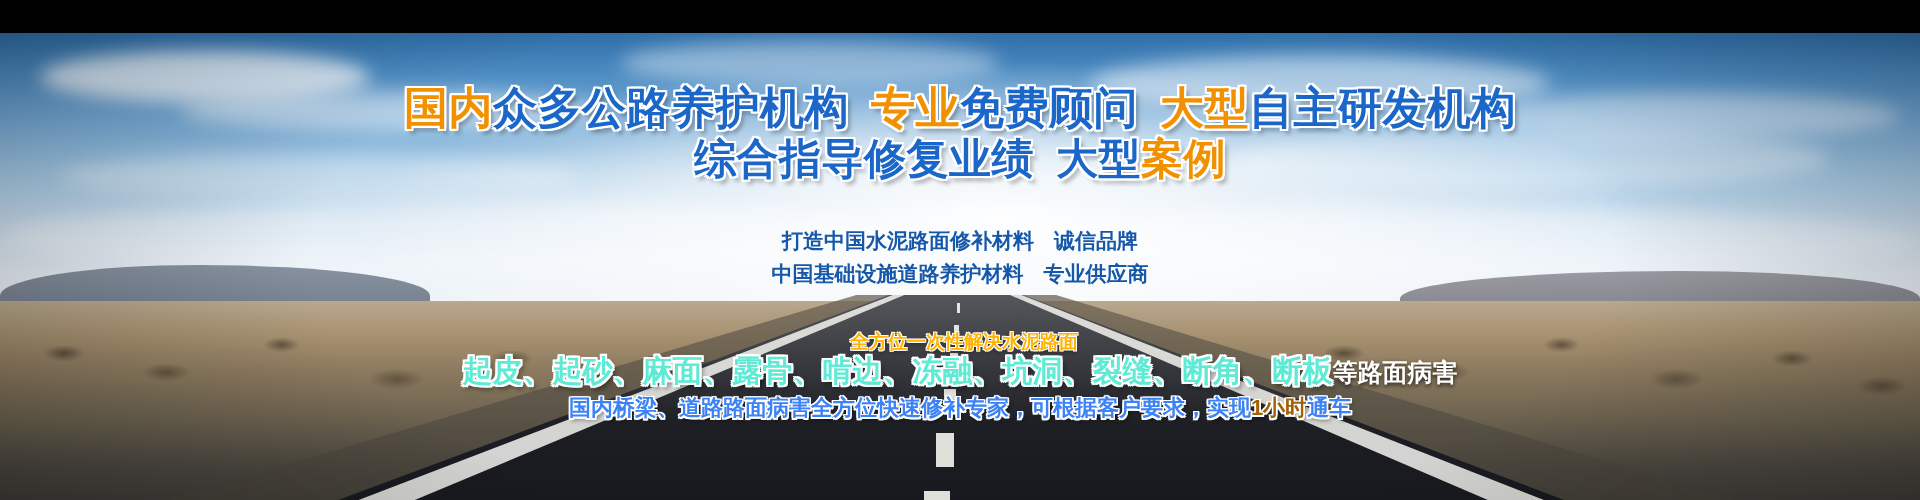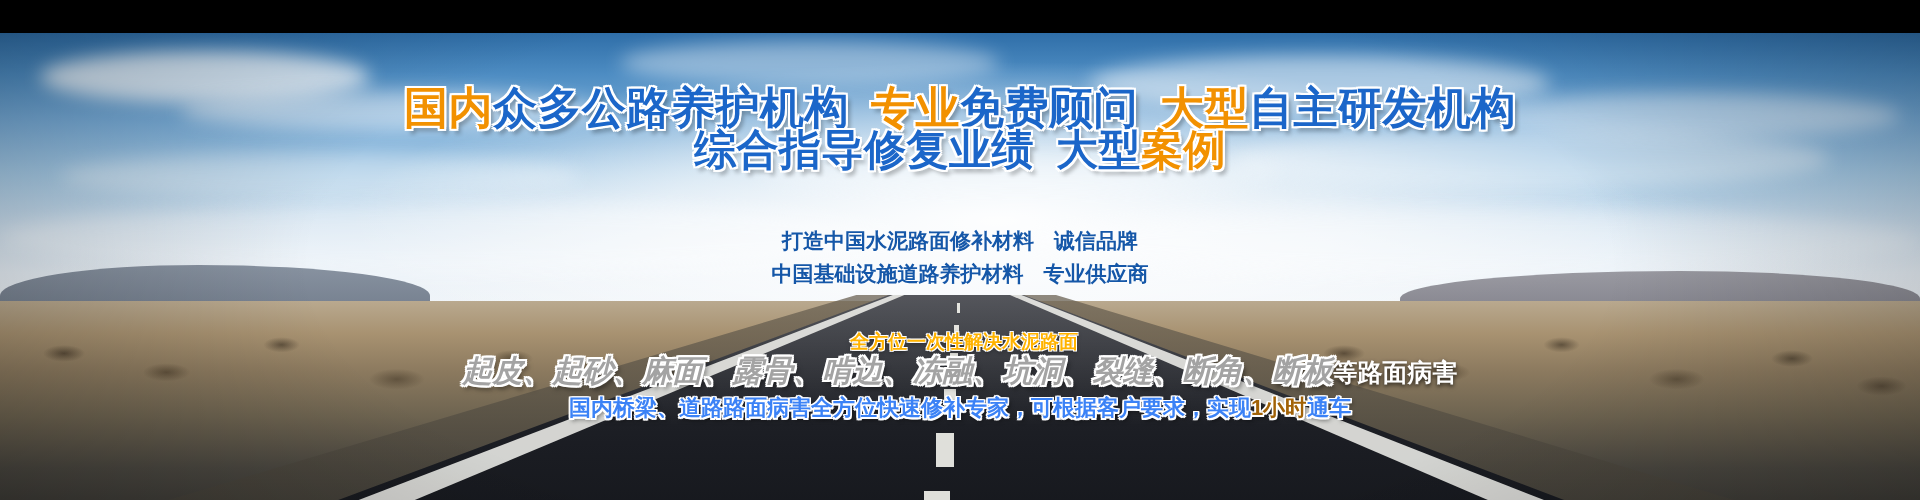--- a/index.html
+++ b/index.html
@@ -112,21 +112,21 @@
   }
 
   
   .text-layer { position:absolute; inset:0; }
 
   .headline {
     position:absolute; left:0; width:1920px; text-align:center;
     font-weight:bold; letter-spacing:.5px; white-space:nowrap;
   }
   .headline-1 { top:46px; font-size:44px; }
-  .headline-2 { top:89px; font-size:42px; }
+  .headline-2 { top:98px; font-size:42px; }
 
   .hl-blue {
     color:#1b66c9;
     text-shadow:
       -2px -2px 0 #fff, 2px -2px 0 #fff, -2px 2px 0 #fff, 2px 2px 0 #fff,
       0 -2px 0 #fff, 0 2px 0 #fff, -2px 0 0 #fff, 2px 0 0 #fff,
       4px 5px 4px rgba(0,0,0,.30);
   }
   .hl-orange {
     color:#f29100;
@@ -152,26 +152,25 @@
     text-shadow:-1px -1px 0 #fff,1px -1px 0 #fff,-1px 1px 0 #fff,1px 1px 0 #fff, 0 2px 4px rgba(0,0,0,.5);
     top:296px;
     padding-left:8px;
   }
 
   .damage {
     position:absolute; left:0; width:1920px; text-align:center;
     top:318px; font-weight:bold; font-size:30px; white-space:nowrap;
   }
   .dmg-orange {
-    color:#a3a3a3;
+    color:#5eead4;
     text-shadow:
       -2px -2px 0 #fff, 2px -2px 0 #fff, -2px 2px 0 #fff, 2px 2px 0 #fff,
       0 -2px 0 #fff, 0 2px 0 #fff, -2px 0 0 #fff, 2px 0 0 #fff,
       3px 4px 5px rgba(0,0,0,.55);
-    font-style: italic;
   }
   .dmg-white {
     color:#ffffff; font-size:25px;
     text-shadow:0 2px 4px rgba(0,0,0,.75);
   }
 
   .footline {
     position:absolute; left:0; width:1920px; text-align:center;
     top:360px; font-weight:bold; font-size:22px; white-space:nowrap;
   }

